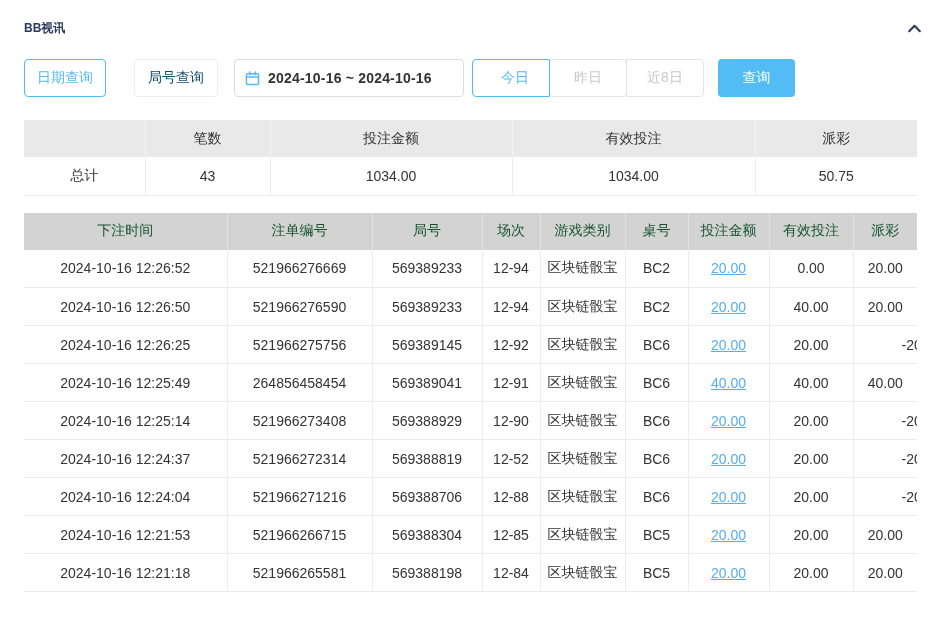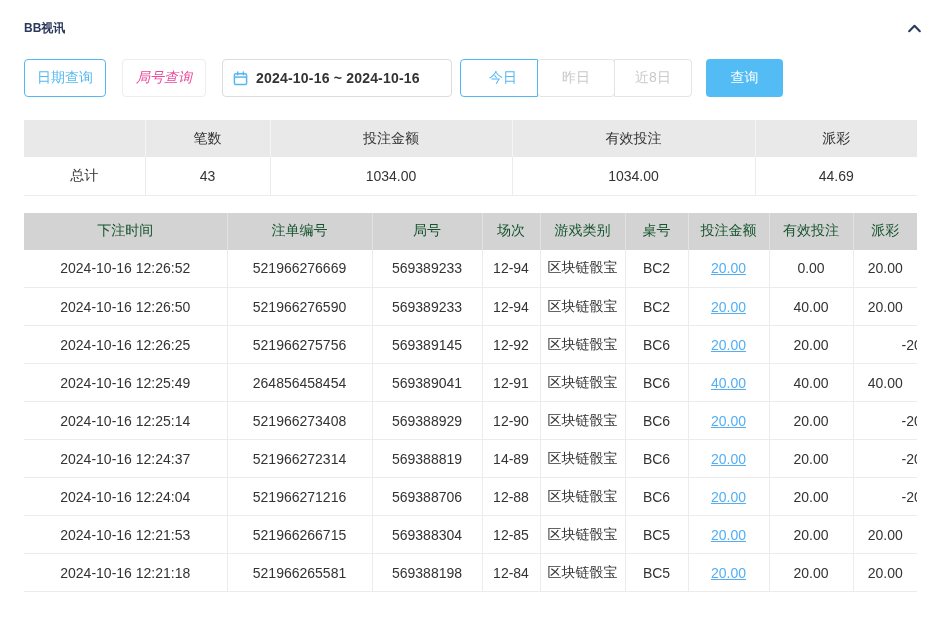--- a/index.html
+++ b/index.html
@@ -18,21 +18,21 @@
   .chevron-btn { cursor: pointer; display: inline-flex; align-items: center; }
 
   
   .filters { display: flex; align-items: center; height: 38px; margin-bottom: 23px; }
   .btn {
     height: 38px; border-radius: 4px; background: #fff; font-size: 14px;
     display: inline-flex; align-items: center; justify-content: center; cursor: pointer;
     font-family: inherit;
   }
   .tab-date { width: 82px; border: 1px solid #54b8f2; color: #54b8f2; }
-  .tab-round { width: 84px; border: 1px solid #ededed; color: #ec4899; margin-left: 16px; font-style: italic; }
+  .tab-round { width: 84px; border: 1px solid #ededed; color: #0c4a6e; margin-left: 28px; }
   .date-input {
     margin-left: 16px; width: 230px; height: 38px; border: 1px solid #dcdcdc; border-radius: 4px;
     display: flex; align-items: center; padding: 16px 10px; cursor: pointer; background: #fff;
   }
   .date-text { font-weight: bold; font-size: 14px; color: #333; margin-left: 8px; letter-spacing: .2px; }
   .quick-group { display: flex; margin-left: 8px; }
   .quick { width: 78px; border: 1px solid #e4e4e4; color: #c9c9c9; background: #fff; position: relative; }
   .quick + .quick { margin-left: -1px; }
   .quick:first-child { border-radius: 4px 0 0 4px; padding-left: 8px; }
   .quick:last-child { border-radius: 0 4px 4px 0; }
@@ -122,21 +122,21 @@
         <th>有效投注</th>
         <th>派彩</th>
       </tr>
     </thead>
     <tbody>
       <tr>
         <td>总计</td>
         <td>43</td>
         <td>1034.00</td>
         <td>1034.00</td>
-        <td>44.69</td>
+        <td>50.75</td>
       </tr>
     </tbody>
   </table>
 
   <table class="detail-table">
     <colgroup>
       <col style="width:203px">
         <col style="width:145px">
         <col style="width:110px">
         <col style="width:58px">
@@ -212,21 +212,21 @@
           <td>区块链骰宝</td>
           <td>BC6</td>
           <td><a class="amount-link">20.00</a></td>
           <td>20.00</td>
           <td class="negative">-20.00</td>
         </tr>
         <tr>
           <td>2024-10-16 12:24:37</td>
           <td>521966272314</td>
           <td>569388819</td>
-          <td>14-89</td>
+          <td>12-52</td>
           <td>区块链骰宝</td>
           <td>BC6</td>
           <td><a class="amount-link">20.00</a></td>
           <td>20.00</td>
           <td class="negative">-20.00</td>
         </tr>
         <tr>
           <td>2024-10-16 12:24:04</td>
           <td>521966271216</td>
           <td>569388706</td>

